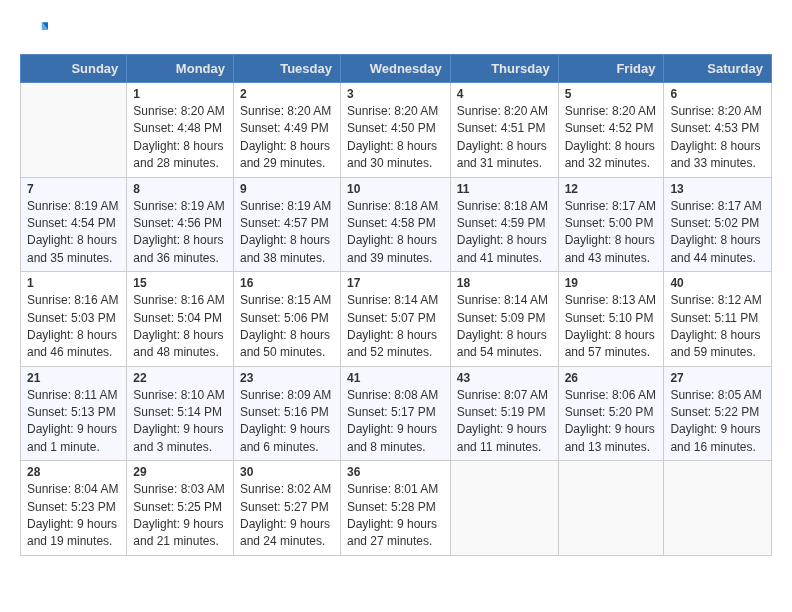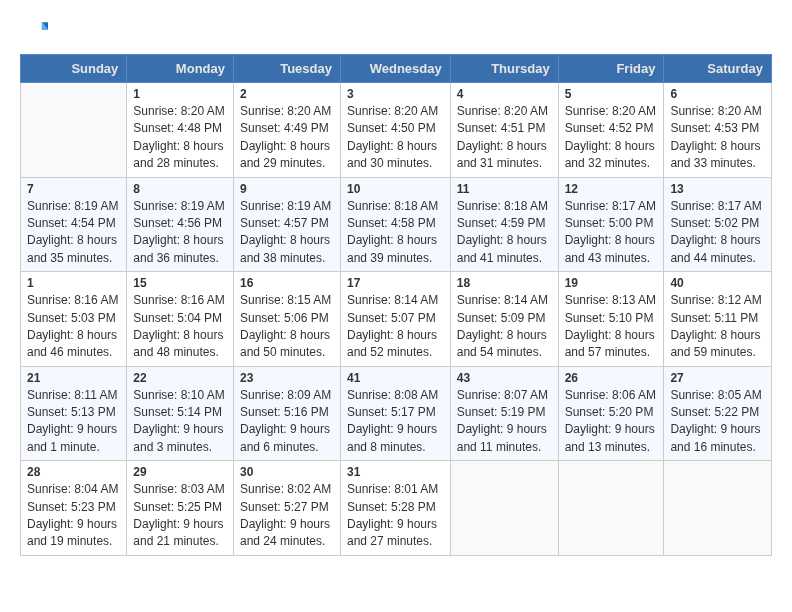--- a/index.html
+++ b/index.html
@@ -158,20 +158,20 @@
           <td><span class="day-number">23</span><span class="cell-text">Sunrise: 8:09 AM<br>Sunset: 5:16 PM<br>Daylight: 9 hours and 6 minutes.</span></td>
           <td><span class="day-number">41</span><span class="cell-text">Sunrise: 8:08 AM<br>Sunset: 5:17 PM<br>Daylight: 9 hours and 8 minutes.</span></td>
           <td><span class="day-number">43</span><span class="cell-text">Sunrise: 8:07 AM<br>Sunset: 5:19 PM<br>Daylight: 9 hours and 11 minutes.</span></td>
           <td><span class="day-number">26</span><span class="cell-text">Sunrise: 8:06 AM<br>Sunset: 5:20 PM<br>Daylight: 9 hours and 13 minutes.</span></td>
           <td><span class="day-number">27</span><span class="cell-text">Sunrise: 8:05 AM<br>Sunset: 5:22 PM<br>Daylight: 9 hours and 16 minutes.</span></td>
         </tr>
         <tr>
           <td><span class="day-number">28</span><span class="cell-text">Sunrise: 8:04 AM<br>Sunset: 5:23 PM<br>Daylight: 9 hours and 19 minutes.</span></td>
           <td><span class="day-number">29</span><span class="cell-text">Sunrise: 8:03 AM<br>Sunset: 5:25 PM<br>Daylight: 9 hours and 21 minutes.</span></td>
           <td><span class="day-number">30</span><span class="cell-text">Sunrise: 8:02 AM<br>Sunset: 5:27 PM<br>Daylight: 9 hours and 24 minutes.</span></td>
-          <td><span class="day-number">31</span><span class="cell-text">Sunrise: 8:01 AM<br>Sunset: 5:28 PM<br>Daylight: 9 hours and 27 minutes.</span></td>
+          <td><span class="day-number">36</span><span class="cell-text">Sunrise: 8:01 AM<br>Sunset: 5:28 PM<br>Daylight: 9 hours and 27 minutes.</span></td>
           <td class="empty"></td>
           <td class="empty"></td>
           <td class="empty"></td>
         </tr>
       </tbody>
   </table>
 </div>
 
 </body></html>

